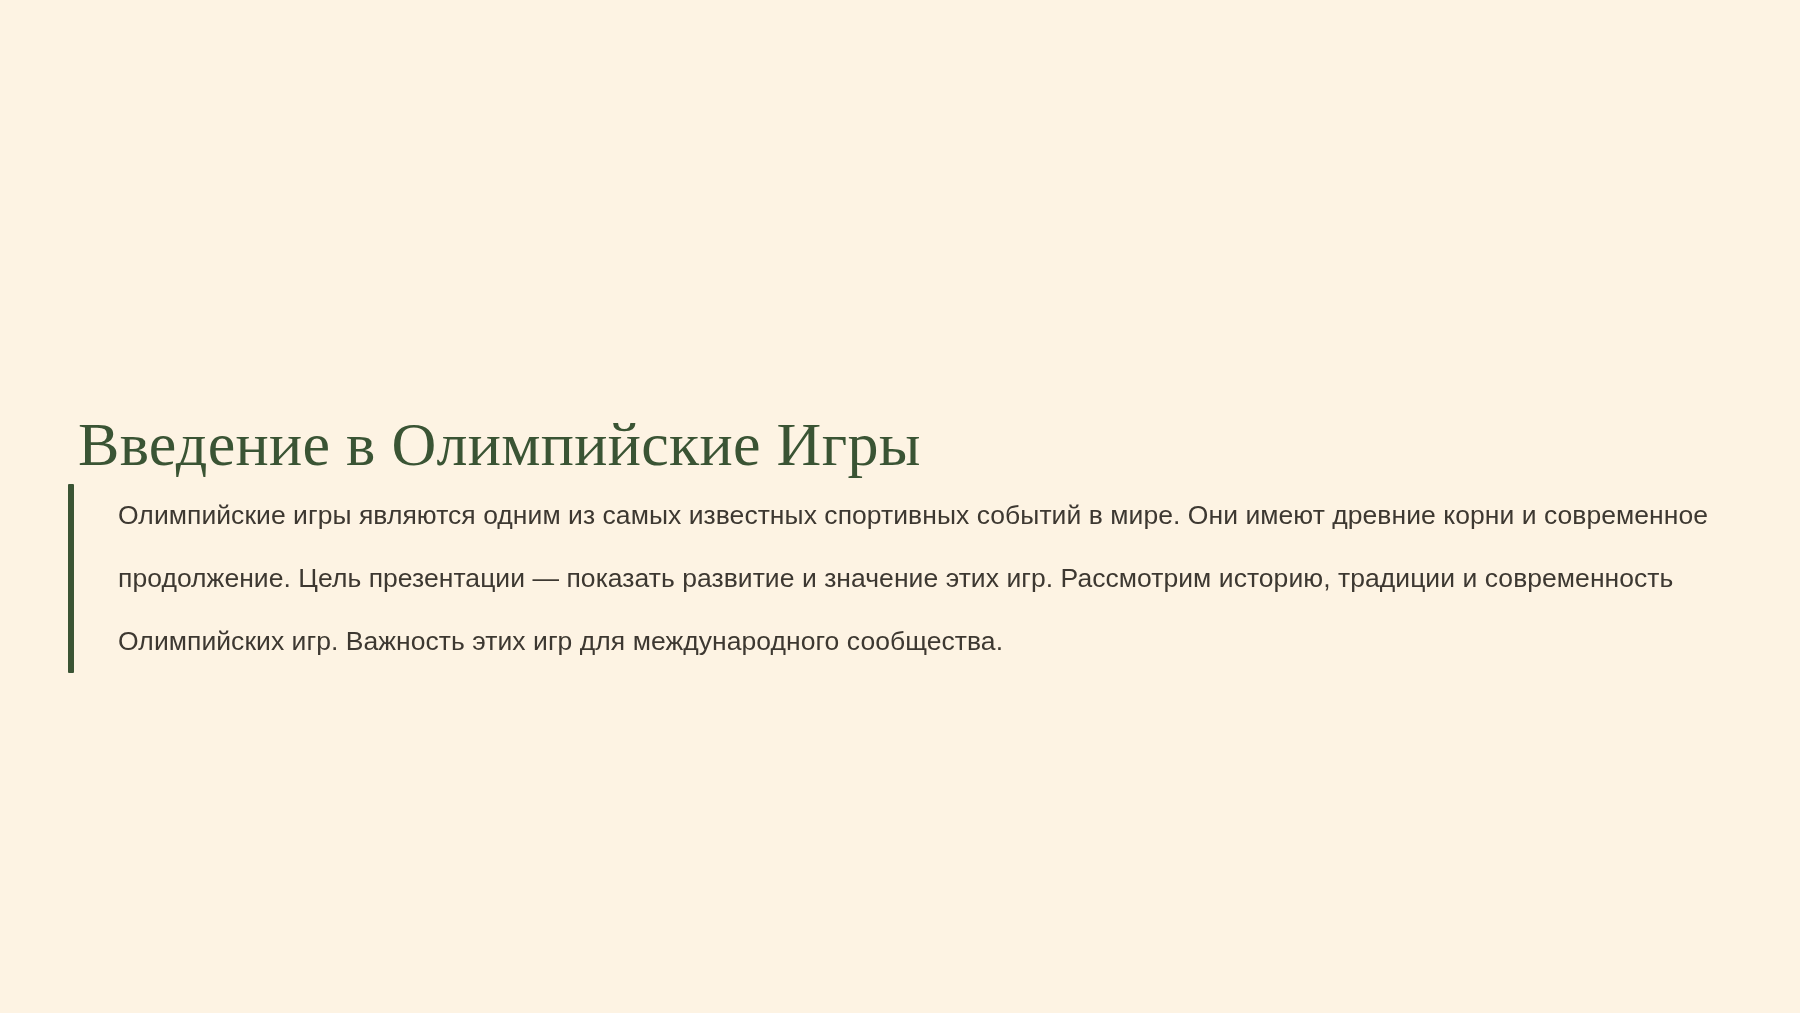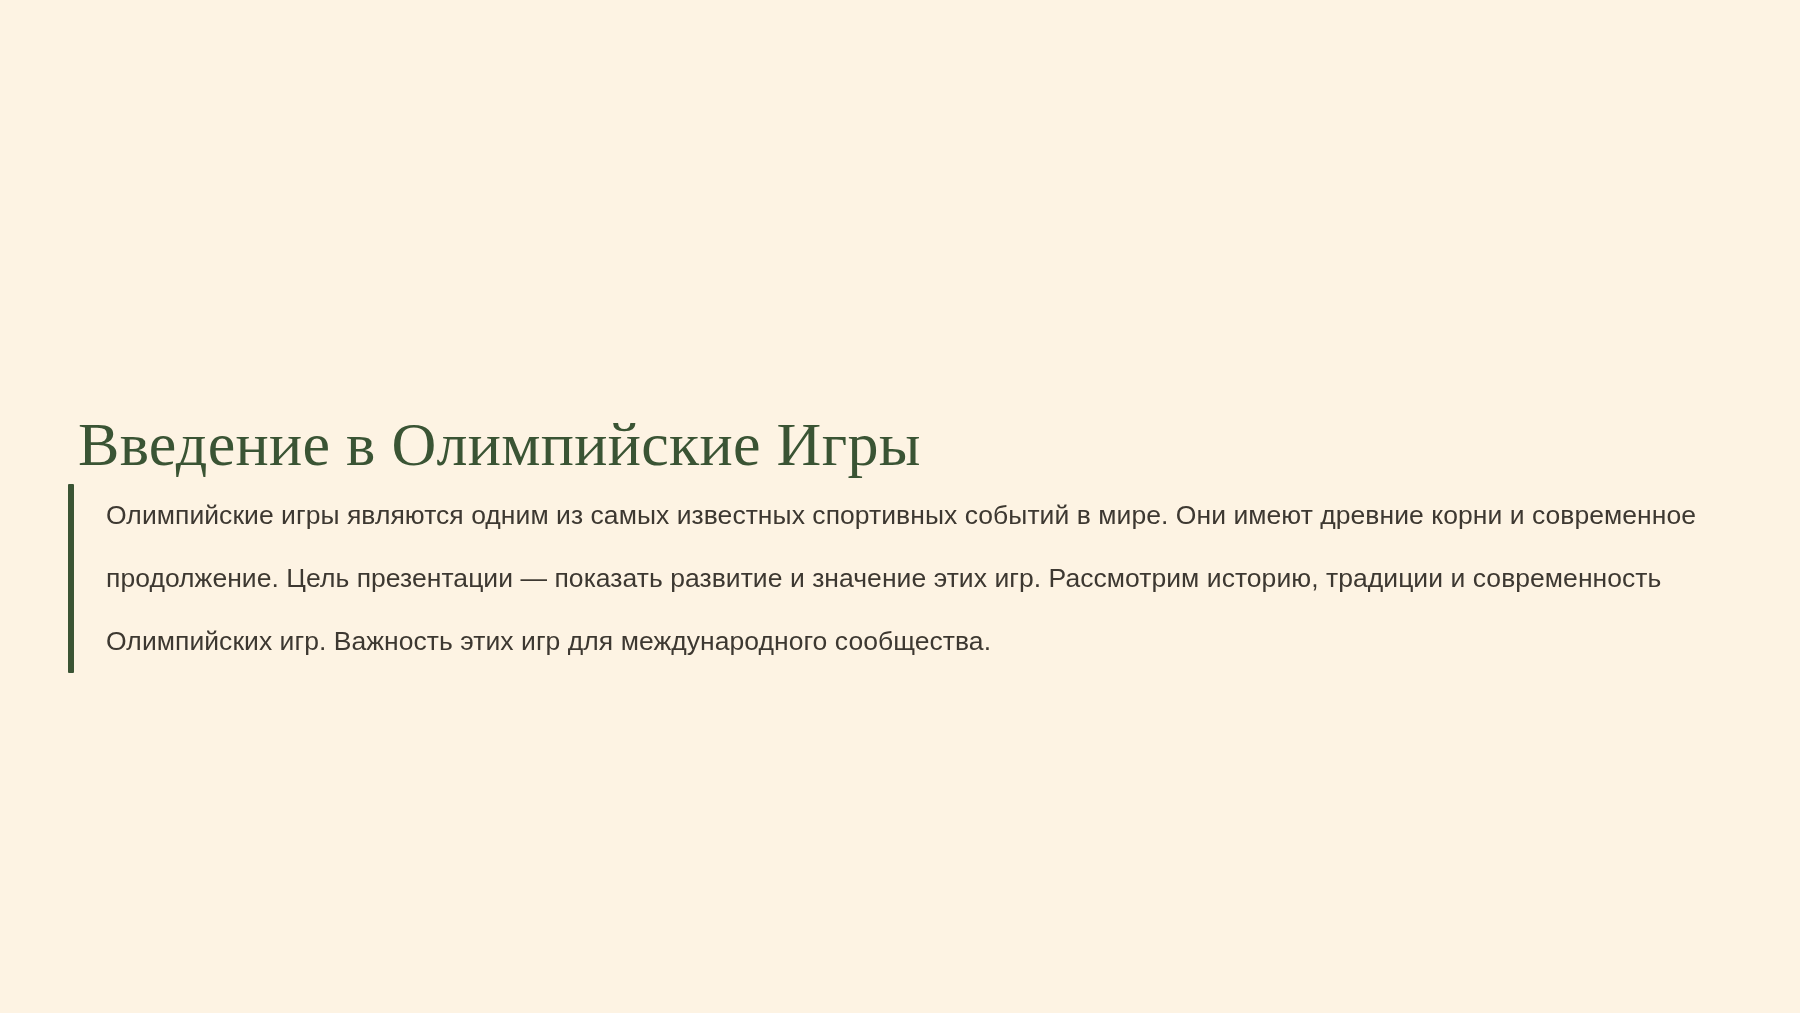--- a/index.html
+++ b/index.html
@@ -43,21 +43,21 @@
   }
   .accent-bar {
     flex: 0 0 auto;
     width: 6px;
     min-height: 152px;
     background: #3a5434;
     border-radius: 1px;
   }
   .body-text {
     flex: 1 1 auto;
-    padding-left: 32px;
+    padding-left: 44px;
     font-family: "Liberation Sans", sans-serif;
     font-size: 26.5px;
     line-height: 63px;
     color: #3d3831;
     letter-spacing: 0.05px;
     text-align: left;
   }
 </style>
 </head>
 <body>

